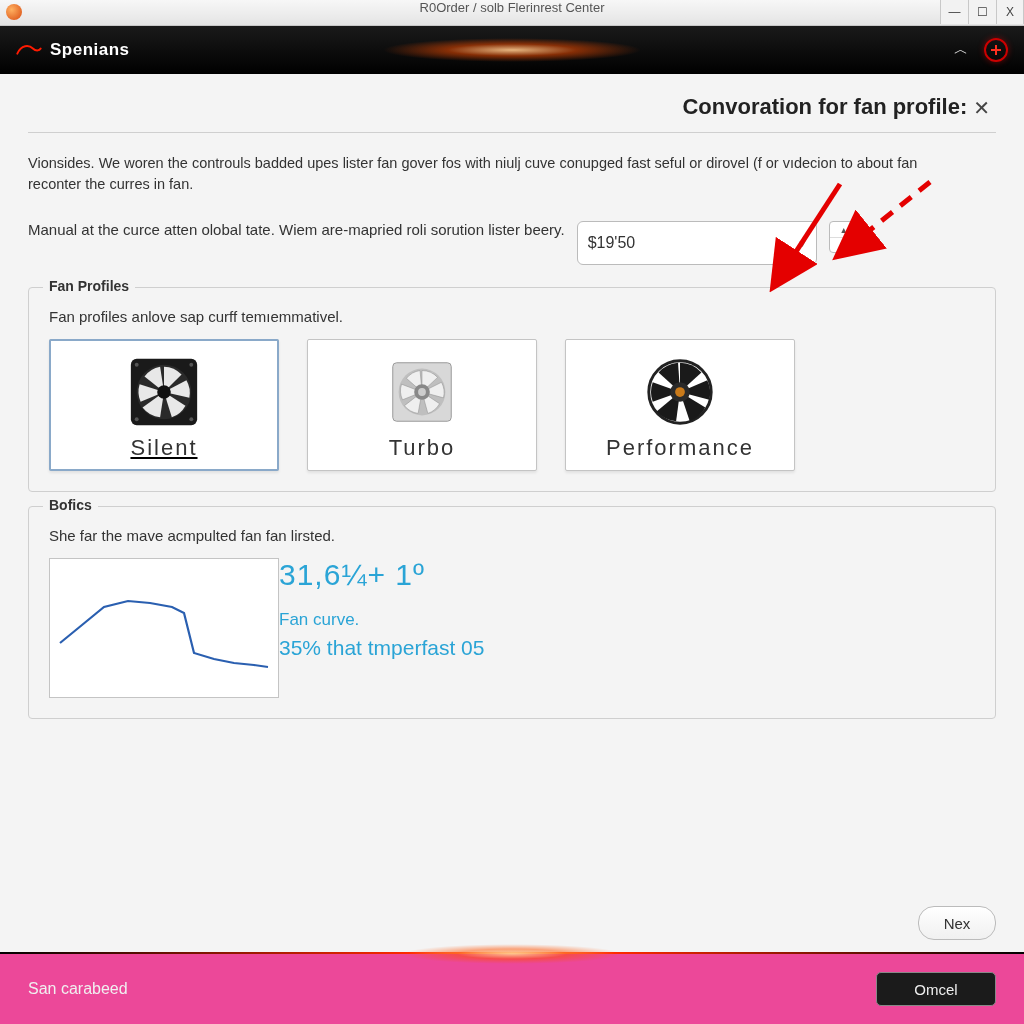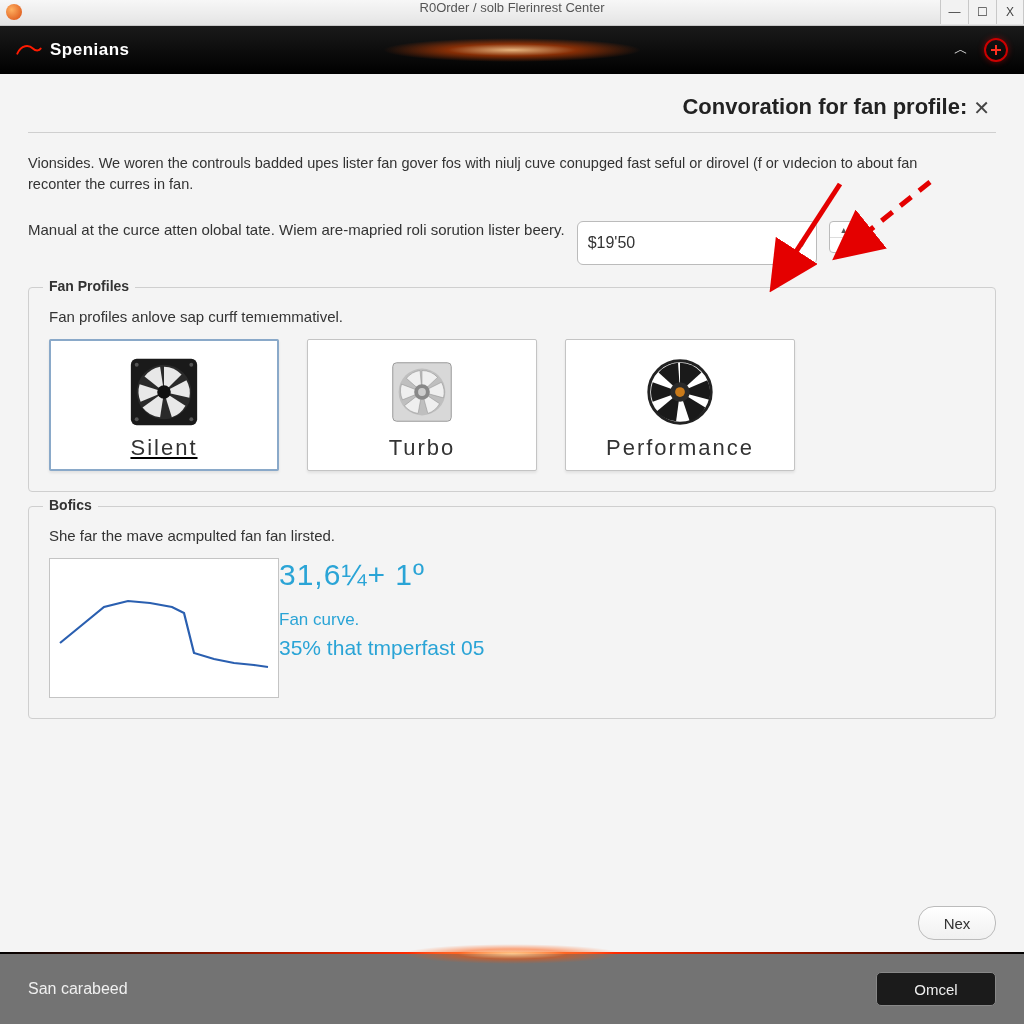--- a/index.html
+++ b/index.html
@@ -57,21 +57,21 @@
   .metrics .line2 { font-size: 21px; color: #2aa4d6; margin-top: 6px; }
 
   
   .arrow { position: absolute; pointer-events: none; }
 
   
   .btn-row { position: absolute; right: 28px; bottom: 14px; }
   .btn { min-width: 78px; height: 34px; border: 1px solid #bbb; border-radius: 16px; background: linear-gradient(#fff, #f0f0f0); font-size: 15px; color: #333; cursor: pointer; padding: 0 20px; }
 
   
-  .footer { position: absolute; left: 0; right: 0; bottom: 0; height: 70px; background: #737373; color: #fff; display: flex; align-items: center; padding: 0 28px; }
+  .footer { position: absolute; left: 0; right: 0; bottom: 0; height: 70px; background: #ec4899; color: #fff; display: flex; align-items: center; padding: 0 28px; }
   .footer::before { content: ""; position: absolute; left: 0; right: 0; top: -2px; height: 2px; background: linear-gradient(90deg, #000 0%, #ff2a00 40%, #ffd090 50%, #ff2a00 60%, #000 100%); }
   .footer .flare { position: absolute; left: 50%; top: 0; transform: translate(-50%, -50%); width: 220px; height: 20px; background: radial-gradient(ellipse at center, rgba(255,200,140,0.9) 0%, rgba(255,80,0,0.5) 35%, rgba(0,0,0,0) 70%); pointer-events: none; }
   .footer .status { font-size: 16px; color: #f0f0f0; }
   .footer .btn-dark { margin-left: auto; min-width: 120px; height: 34px; border: 1px solid #888; border-radius: 5px; background: #1b1b1b; color: #eee; font-size: 15px; cursor: pointer; }
 </style>
 </head>
 <body>
 
 <div class="os-titlebar">
   <span class="app-icon"></span>

